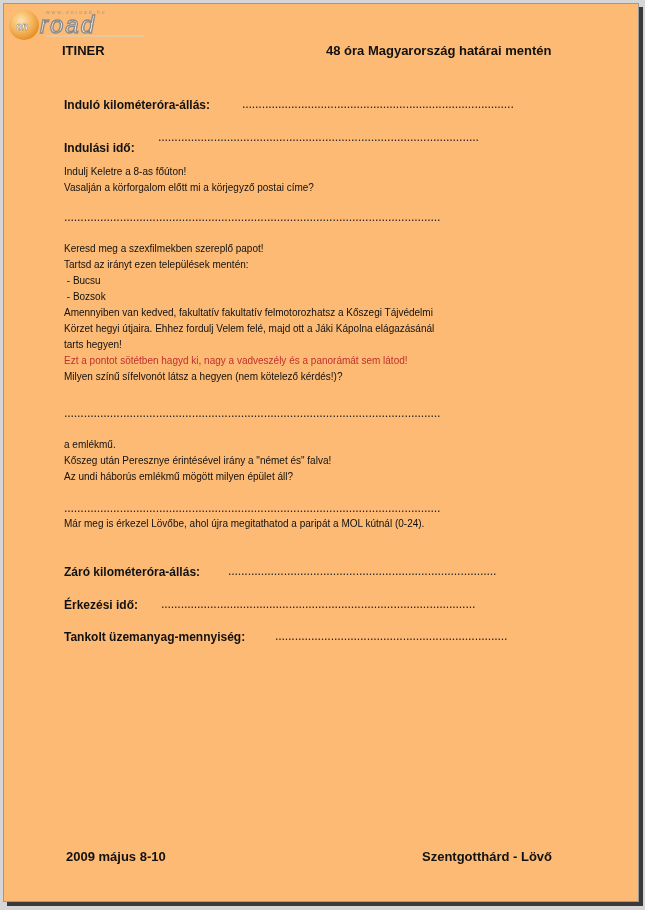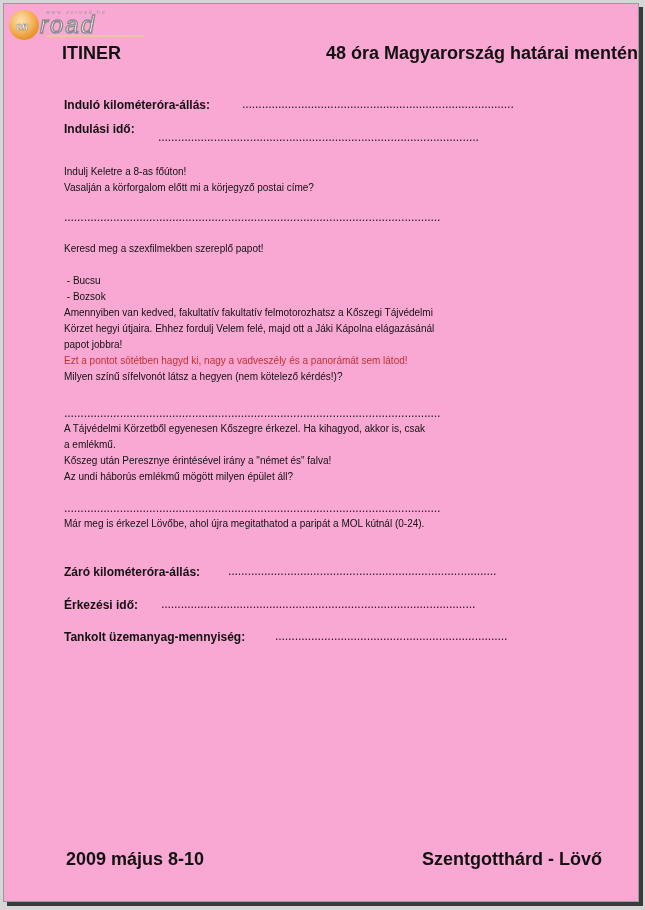--- a/index.html
+++ b/index.html
@@ -7,30 +7,30 @@
     width: 645px; height: 910px;
     background: #d6d6d6;
     position: relative;
     overflow: hidden;
     font-family: "Liberation Sans", sans-serif;
   }
   .page {
     position: absolute;
     left: 3px; top: 3px;
     width: 634px; height: 897px;
-    background: #f9a8d4;
+    background: #fdba74;
     border: 1px solid #9a9a9a;
     box-shadow: 4px 4px 0 #3a3a3a;
   }
   .logo {
     position: absolute; left: 2px; top: 2px;
     width: 148px; height: 34px;
   }
   .abs { position: absolute; white-space: nowrap; color: #111; }
-  .hdr { font-weight: bold; font-size: 18px; }
+  .hdr { font-weight: bold; font-size: 13px; }
   .lbl { font-weight: bold; font-size: 12px; }
   .txt { font-size: 10px; line-height: 15.8px; }
   .dots { font-size: 12.5px; letter-spacing: -0.2px; color: #222; overflow: hidden; }
   .red { color: #c0302e; }
 </style>
 </head>
 <body>
 
 <div class="page">
 
@@ -50,38 +50,38 @@
       <rect x="40" y="29" width="98" height="2" fill="#e7c9a0"></rect>
     </svg>
   </div>
 
   <div class="abs hdr" style="left:58px; top:39px;">ITINER</div>
   <div class="abs hdr" style="left:322px; top:39px;">48 óra Magyarország határai mentén</div>
 
   <div class="abs lbl" style="left:60px; top:94px;">Induló kilométeróra-állás:</div>
   <div class="abs dots" style="left:238px; top:93px; width:286px;">...................................................................................</div>
 
-  <div class="abs lbl" style="left:60px; top:118px;">Indulási idő:</div>
+  <div class="abs lbl" style="left:60px; top:137px;">Indulási idő:</div>
   <div class="abs dots" style="left:154px; top:126px; width:377px;">..................................................................................................</div>
 
   <div class="abs txt" style="left:60px; top:160px;">Indulj Keletre a 8-as főúton!</div>
   <div class="abs txt" style="left:60px; top:176px;">Vasalján a körforgalom előtt mi a körjegyző postai címe?</div>
 
   <div class="abs dots" style="left:60px; top:206px; width:478px;">...................................................................................................................</div>
   <div class="abs txt" style="left:60px; top:237px;">Keresd meg a szexfilmekben szereplő papot!</div>
+  <div class="abs txt" style="left:60px; top:253px;">Tartsd az irányt ezen települések mentén:</div>
   <div class="abs txt" style="left:60px; top:269px; white-space:pre;"> - Bucsu</div>
   <div class="abs txt" style="left:60px; top:285px; white-space:pre;"> - Bozsok</div>
   <div class="abs txt" style="left:60px; top:301px;">Amennyiben van kedved, fakultatív fakultatív felmotorozhatsz a Kőszegi Tájvédelmi</div>
   <div class="abs txt" style="left:60px; top:317px;">Körzet hegyi útjaira. Ehhez fordulj Velem felé, majd ott a Jáki Kápolna elágazásánál</div>
-  <div class="abs txt" style="left:60px; top:333px;">papot jobbra!</div>
+  <div class="abs txt" style="left:60px; top:333px;">tarts hegyen!</div>
   <div class="abs txt red" style="left:60px; top:349px;text-align:center;">Ezt a pontot sötétben hagyd ki, nagy a vadveszély és a panorámát sem látod!</div>
   <div class="abs txt" style="left:60px; top:365px;">Milyen színű sífelvonót látsz a hegyen (nem kötelező kérdés!)?</div>
 
   <div class="abs dots" style="left:60px; top:402px; width:478px;">...................................................................................................................</div>
-  <div class="abs txt" style="left:60px; top:417px;">A Tájvédelmi Körzetből egyenesen Kőszegre érkezel. Ha kihagyod, akkor is, csak</div>
   <div class="abs txt" style="left:60px; top:433px;">a emlékmű.</div>
   <div class="abs txt" style="left:60px; top:449px;">Kőszeg után Peresznye érintésével irány a "német és" falva!</div>
   <div class="abs txt" style="left:60px; top:465px;">Az undi háborús emlékmű mögött milyen épület áll?</div>
 
   <div class="abs dots" style="left:60px; top:497px; width:478px;">...................................................................................................................</div>
   <div class="abs txt" style="left:60px; top:512px;">Már meg is érkezel Lövőbe, ahol újra megitathatod a paripát a MOL kútnál (0-24).</div>
 
   <div class="abs lbl" style="left:60px; top:561px;">Záró kilométeróra-állás:</div>
   <div class="abs dots" style="left:224px; top:560px; width:304px;">..................................................................................</div>
 

